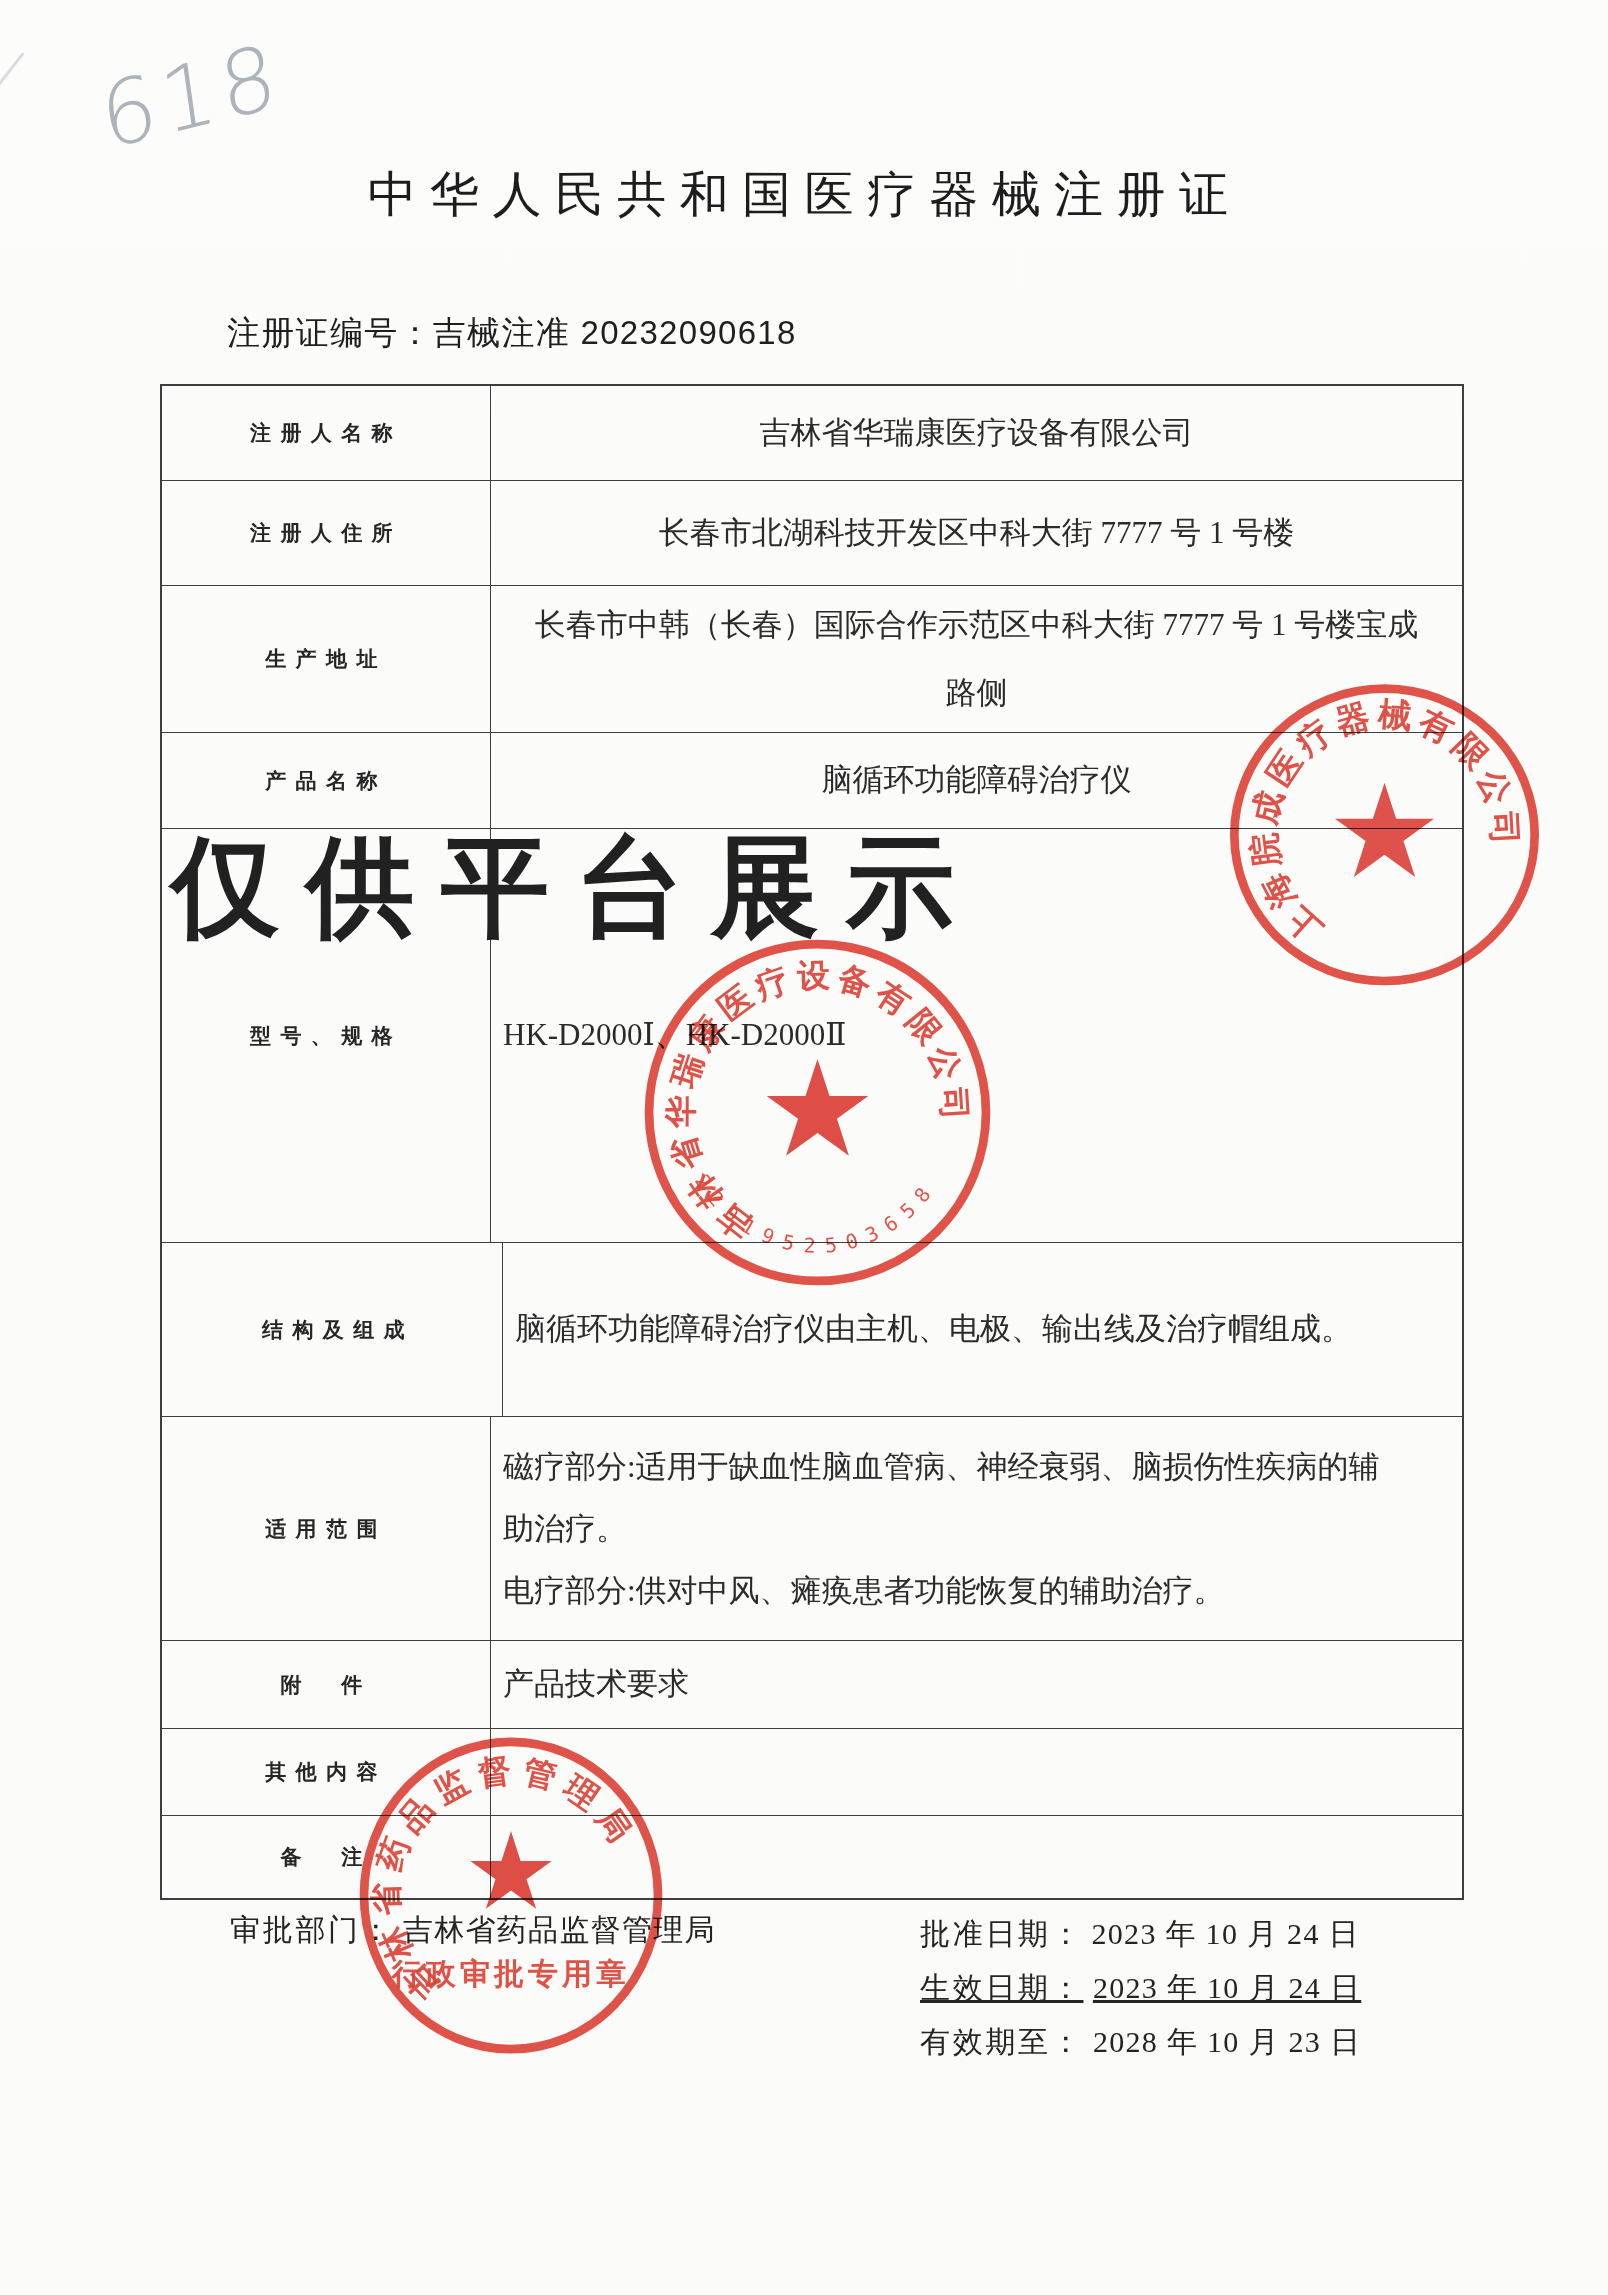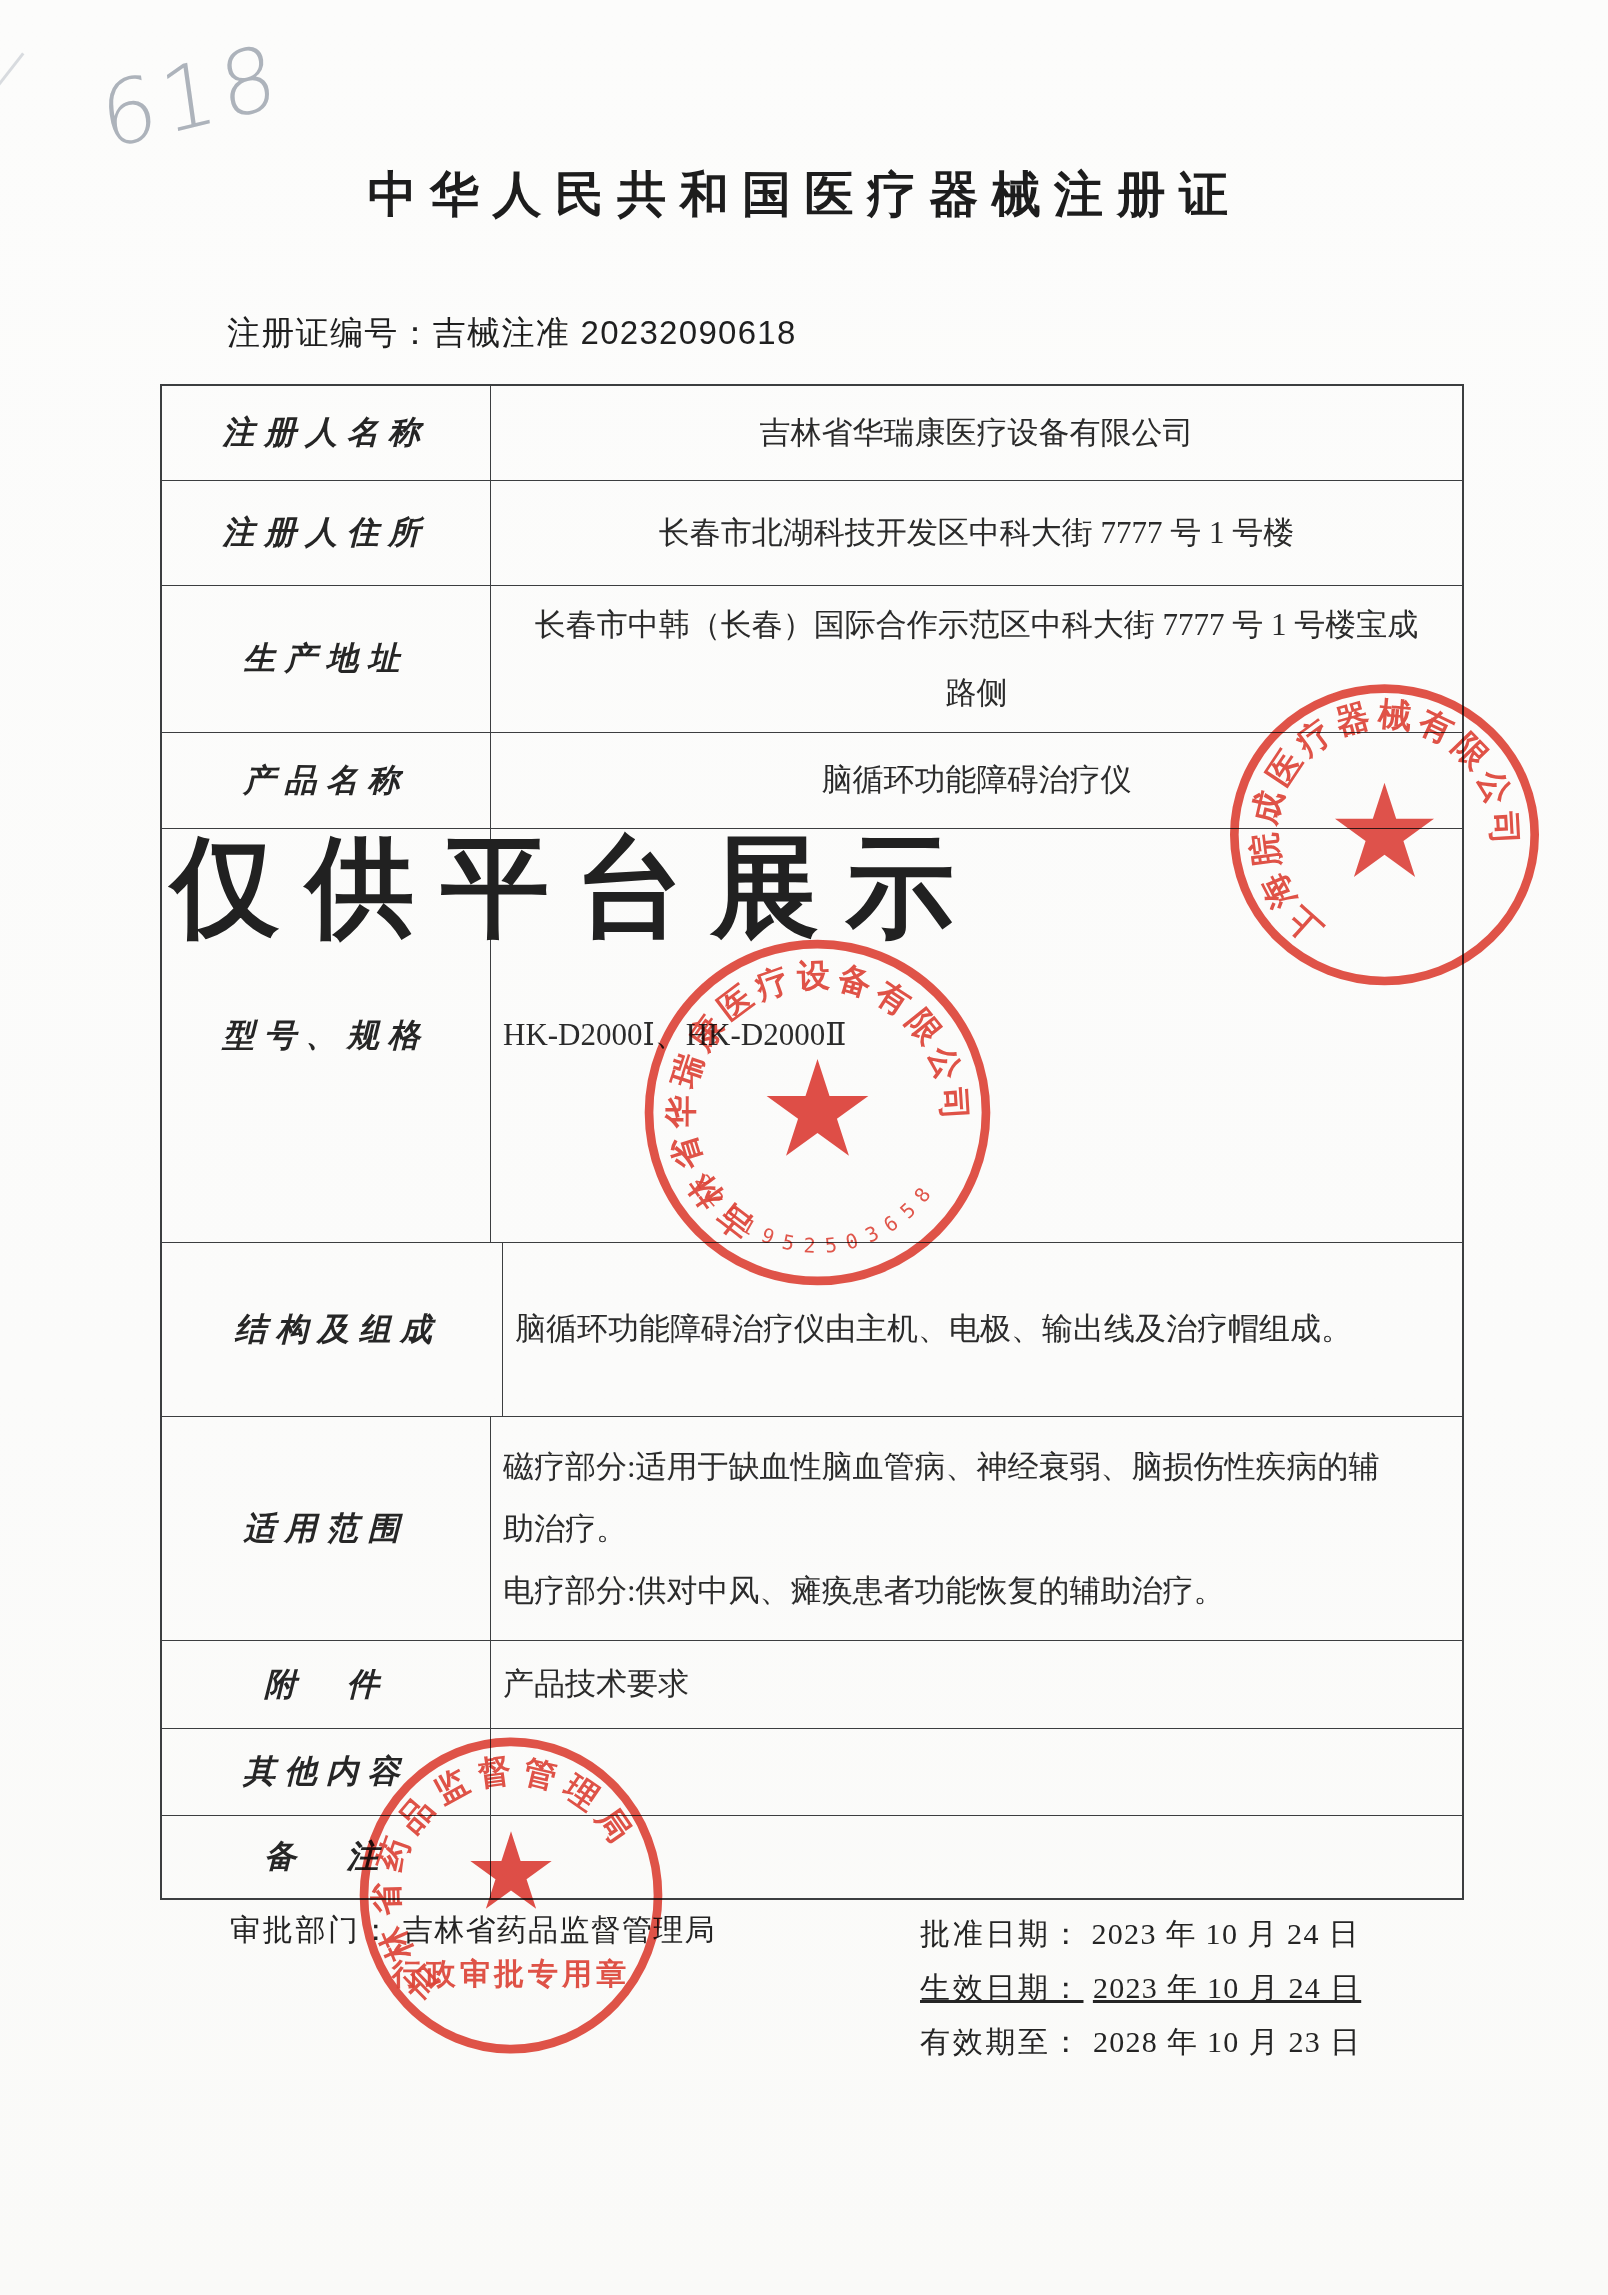--- a/index.html
+++ b/index.html
@@ -19,21 +19,21 @@
     letter-spacing:5.3px;opacity:.85;
   }
   .corner-artifact{
     position:absolute;left:-5.3px;top:44px;width:2.7px;height:87px;
     background:#c9cdd3;transform:rotate(38deg);opacity:.7;
   }
   .doc-title{
     position:absolute;left:0;right:0;top:162px;
     text-align:center;
     font-family:"Liberation Sans","DejaVu Sans",sans-serif;
-    font-weight:700;font-size:49px;letter-spacing:13.4px;
+    font-weight:400;font-size:49px;letter-spacing:13.4px;
     color:#1d1d1d;
   }
   .reg-line{
     position:absolute;left:227px;top:311px;
     font-family:"Liberation Sans","DejaVu Sans",sans-serif;
     font-weight:400;font-size:33px;color:#1f1f1f;
     letter-spacing:1.3px;
   }
   
   .cert-table{
@@ -44,23 +44,22 @@
   }
   .row{display:flex;box-sizing:border-box;}
   .row + .row{border-top:1.3px solid #3c3e40;}
   .r1{height:94px;} .r2{height:105px;} .r3{height:147px;} .r4{height:96px;}
   .r5{height:414px;} .r6{height:174px;padding-left:12px;} .r7{height:224px;} .r8{height:88px;}
   .r9{height:87px;} .r10{height:83px;}
   .label-cell{
     width:329px;flex:0 0 329px;
     border-right:1.3px solid #3c3e40;box-sizing:border-box;
     display:flex;align-items:center;justify-content:center;
-    font-size:32px;font-weight:700;letter-spacing:9.4px;color:#262626;
+    font-size:21px;font-weight:700;letter-spacing:9.4px;color:#262626;
     text-align:center;
-    font-style:italic;
   }
   .value-cell{
     flex:1;display:flex;align-items:center;
     font-size:31px;color:#2b2b2b;line-height:1.55;
   }
   .value-center{justify-content:center;text-align:center;}
   .value-left{justify-content:flex-start;padding-left:12px;text-align:left;}
   .wrap-narrow{max-width:902px;line-height:68px;}
   .scope-lines{display:block;max-width:888px;line-height:62px;}
   .scope-lines p{margin:0;}

